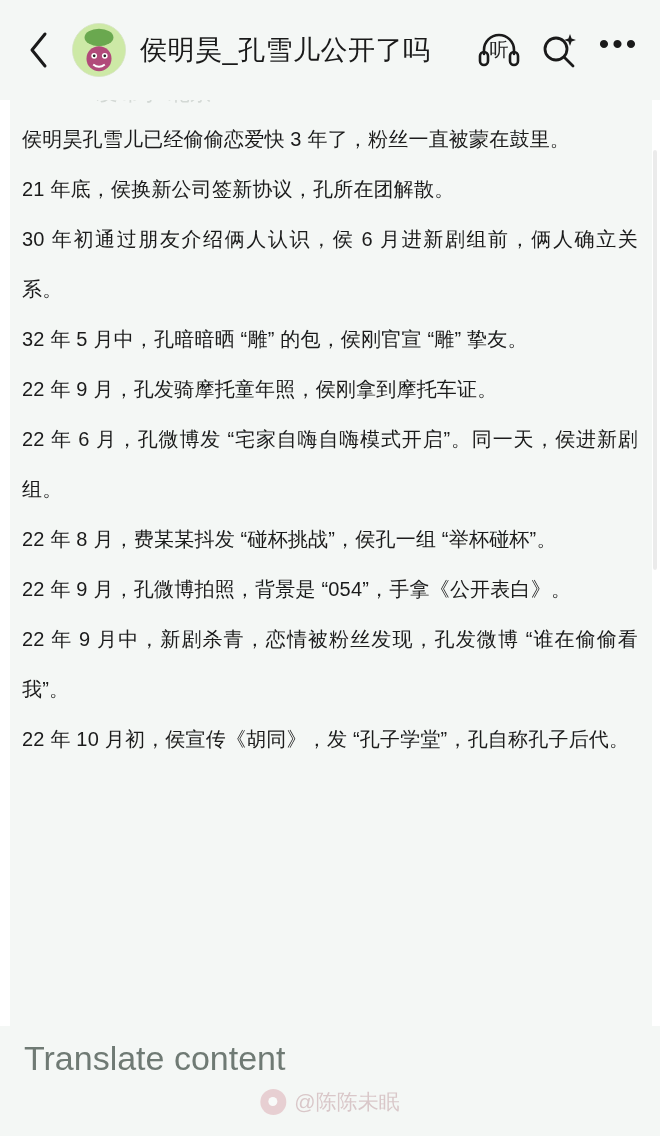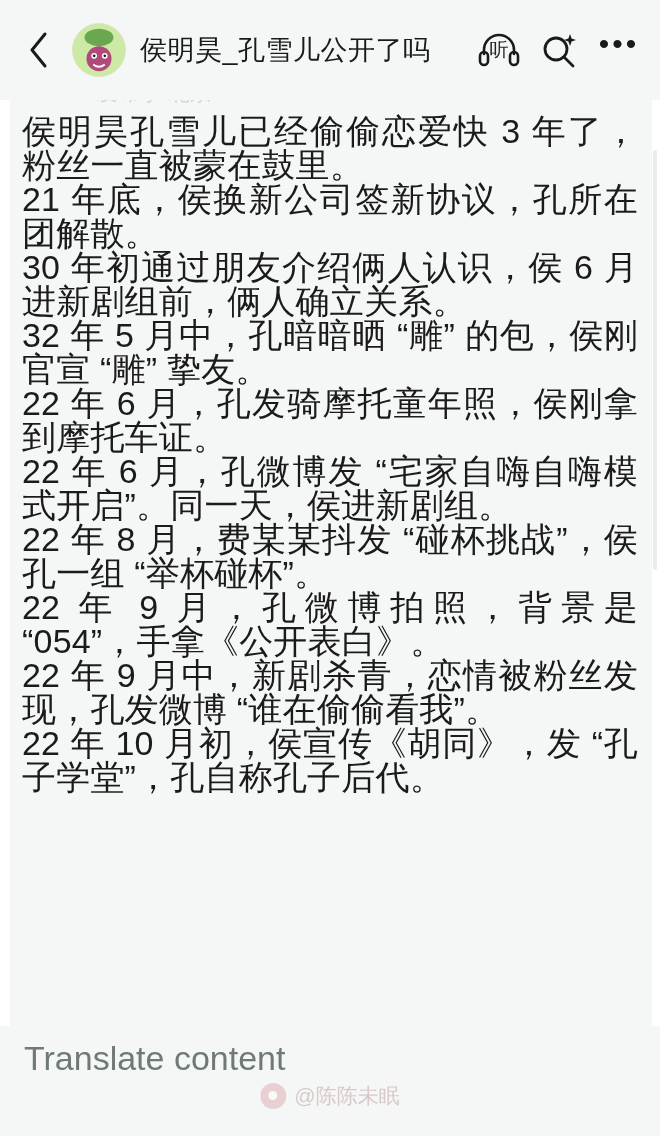--- a/index.html
+++ b/index.html
@@ -95,22 +95,22 @@
     color: #c9cfcb;
     opacity: .75;
     white-space: nowrap;
   }
   
   .body {
     padding: 14px 22px 0 22px;
     position: relative;
   }
   .para {
-    font-size: 34px;
-    line-height: 34px;
+    font-size: 20px;
+    line-height: 50px;
     color: #1b1b1b;
     letter-spacing: 0.2px;
     text-align: justify;
   }
   
   .footer {
     position: absolute;
     left: 0;
     right: 0;
     bottom: 0;
@@ -121,21 +121,21 @@
     position: absolute;
     left: 24px;
     bottom: 58px;
     font-size: 34px;
     color: #6f7a74;
   }
   .watermark {
     position: absolute;
     left: 50%;
     transform: translateX(-50%);
-    bottom: 26px;
+    bottom: 20px;
     display: flex;
     align-items: center;
     gap: 8px;
     opacity: .45;
   }
   .wm-eye {
     width: 26px;
     height: 26px;
     border-radius: 50%;
     background: #d9a0a8;
@@ -239,21 +239,21 @@
     <div class="tb-icon">
       <span class="dots">•••</span>
     </div>
   </div>
 
   <div class="body">
     <div class="para">侯明昊孔雪儿已经偷偷恋爱快 3 年了，粉丝一直被蒙在鼓里。</div>
     <div class="para">21 年底，侯换新公司签新协议，孔所在团解散。</div>
     <div class="para">30 年初通过朋友介绍俩人认识，侯 6 月进新剧组前，俩人确立关系。</div>
     <div class="para">32 年 5 月中，孔暗暗晒 “雕” 的包，侯刚官宣 “雕” 挚友。</div>
-    <div class="para">22 年 6 月，孔发骑摩托童年照，侯刚拿到摩托车证。</div>
+    <div class="para">22 年 9 月，孔发骑摩托童年照，侯刚拿到摩托车证。</div>
     <div class="para">22 年 6 月，孔微博发 “宅家自嗨自嗨模式开启”。同一天，侯进新剧组。</div>
     <div class="para">22 年 8 月，费某某抖发 “碰杯挑战”，侯孔一组 “举杯碰杯”。</div>
     <div class="para">22 年 9 月，孔微博拍照，背景是 “054”，手拿《公开表白》。</div>
     <div class="para">22 年 9 月中，新剧杀青，恋情被粉丝发现，孔发微博 “谁在偷偷看我”。</div>
     <div class="para">22 年 10 月初，侯宣传《胡同》，发 “孔子学堂”，孔自称孔子后代。</div>
 
   </div>
 
   <div class="scroll-track"></div>
   <div class="scroll-thumb"></div>

